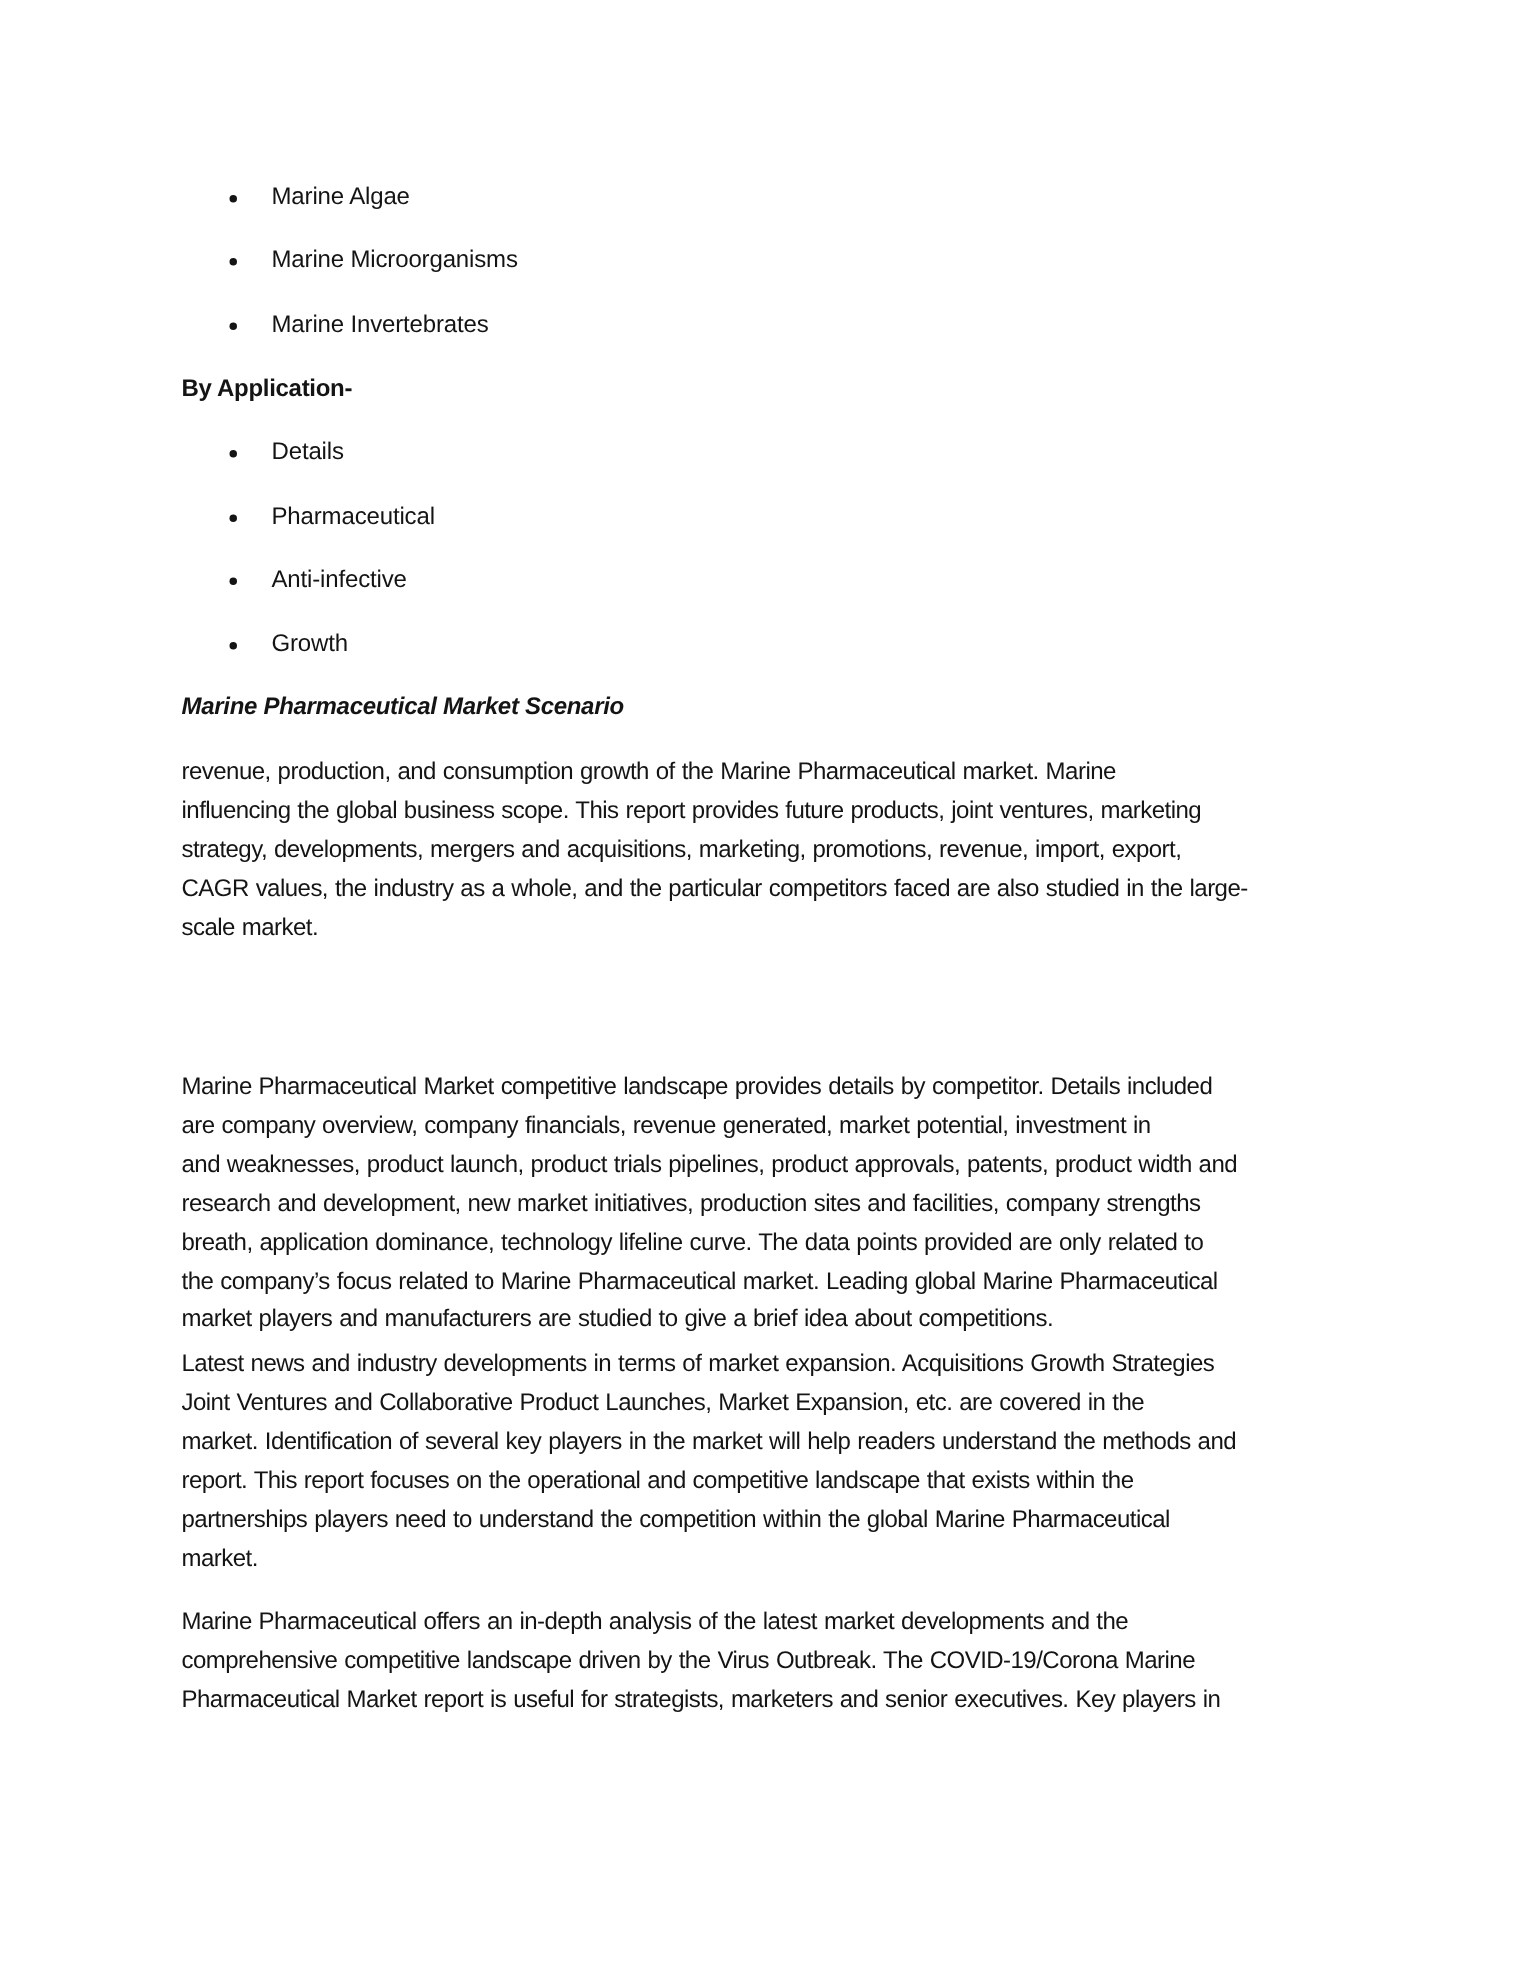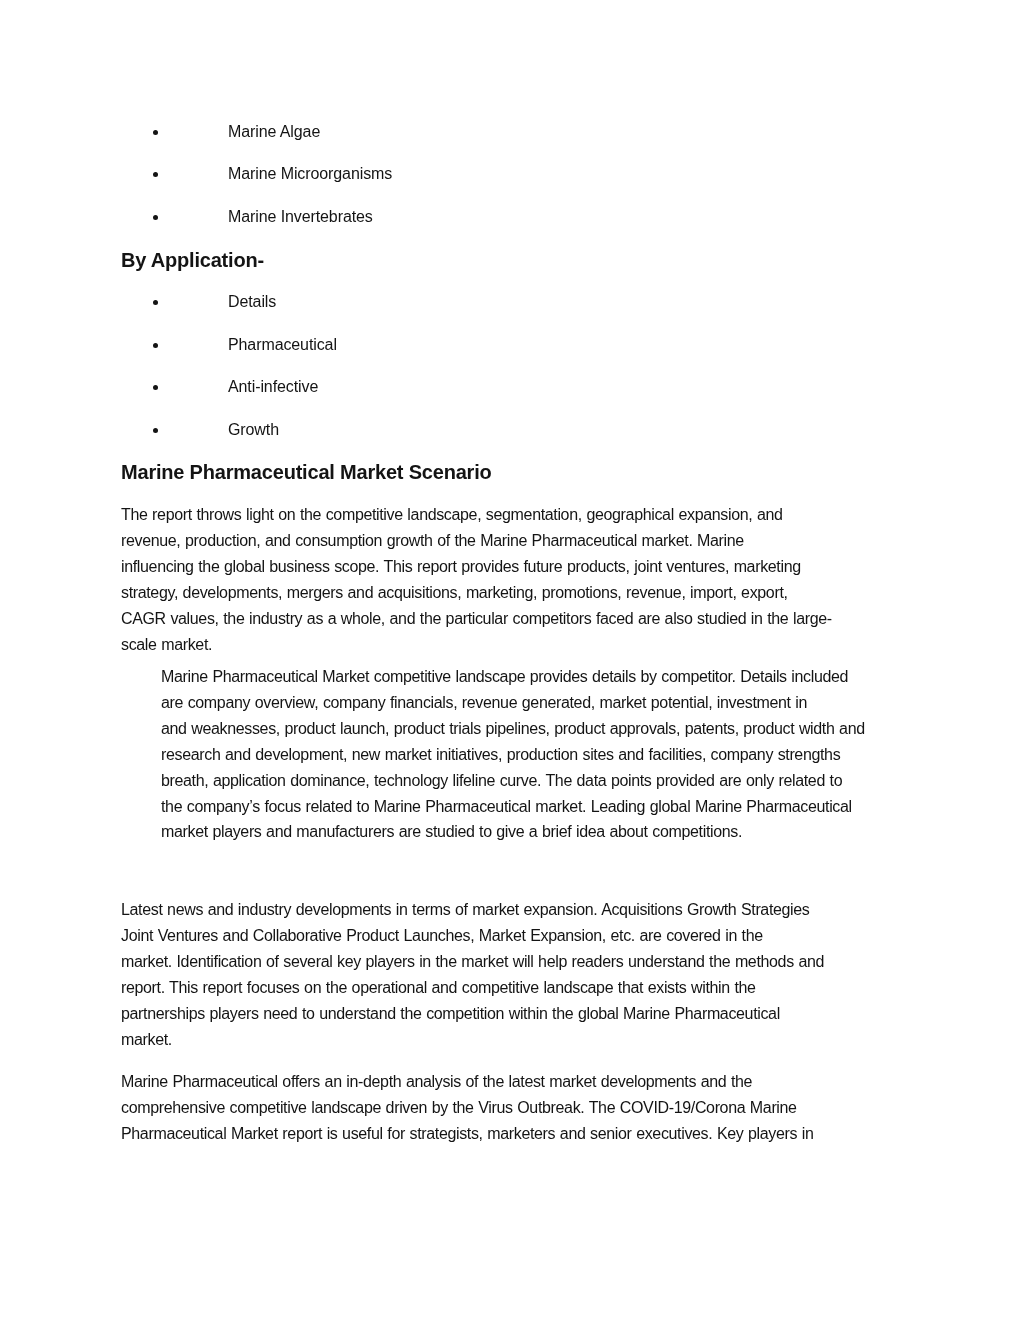--- a/index.html
+++ b/index.html
@@ -38,26 +38,25 @@
       width: 5px;
       height: 5px;
       border-radius: 50%;
       background: #141414;
     }
     .bullet-text {
       position: absolute;
       left: 31px;
       top: 0;
       letter-spacing: -0.1px;
-      margin-left: 47px;
     }
     .heading {
       position: absolute;
       left: 121px;
-      font-size: 20px;
+      font-size: 16px;
       line-height: 22px;
       font-weight: bold;
       white-space: nowrap;
       letter-spacing: -0.2px;
     }
     .para {
       position: absolute;
       left: 121px;
       width: 800px;
       font-size: 16px;
@@ -100,32 +99,31 @@
   </div>
   <div class="bullet-item" style="top:376px;">
     <span class="bullet-dot"></span>
     <span class="bullet-text">Anti-infective</span>
   </div>
   <div class="bullet-item" style="top:419px;">
     <span class="bullet-dot"></span>
     <span class="bullet-text">Growth</span>
   </div>
 
-  <div class="heading" style="top:461px;">Marine Pharmaceutical Market Scenario</div>
+  <div class="heading" style="top:461px;font-style:italic;">Marine Pharmaceutical Market Scenario</div>
 
   <div class="para" style="top:502px;">
-    <span class="line">The report throws light on the competitive landscape, segmentation, geographical expansion, and</span>
     <span class="line">revenue, production, and consumption growth of the Marine Pharmaceutical market. Marine</span>
     <span class="line">influencing the global business scope. This report provides future products, joint ventures, marketing</span>
     <span class="line">strategy, developments, mergers and acquisitions, marketing, promotions, revenue, import, export,</span>
     <span class="line">CAGR values, the industry as a whole, and the particular competitors faced are also studied in the large-</span>
     <span class="line">scale market.</span>
   </div>
 
-  <div class="para" style="top:664px;margin-left:40px;">
+  <div class="para" style="top:712px;">
     <span class="line">Marine Pharmaceutical Market competitive landscape provides details by competitor. Details included</span>
     <span class="line">are company overview, company financials, revenue generated, market potential, investment in</span>
     <span class="line">and weaknesses, product launch, product trials pipelines, product approvals, patents, product width and</span>
     <span class="line">research and development, new market initiatives, production sites and facilities, company strengths</span>
     <span class="line">breath, application dominance, technology lifeline curve. The data points provided are only related to</span>
     <span class="line">the company’s focus related to Marine Pharmaceutical market. Leading global Marine Pharmaceutical</span>
     <span class="line">market players and manufacturers are studied to give a brief idea about competitions.</span>
   </div>
 
   <div class="para" style="top:897px;">

